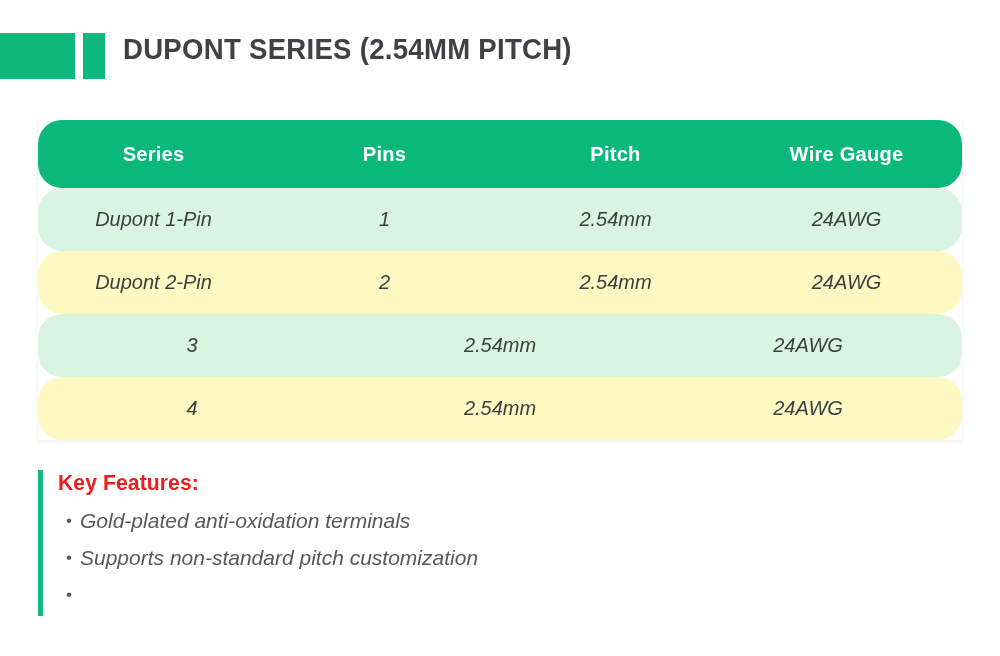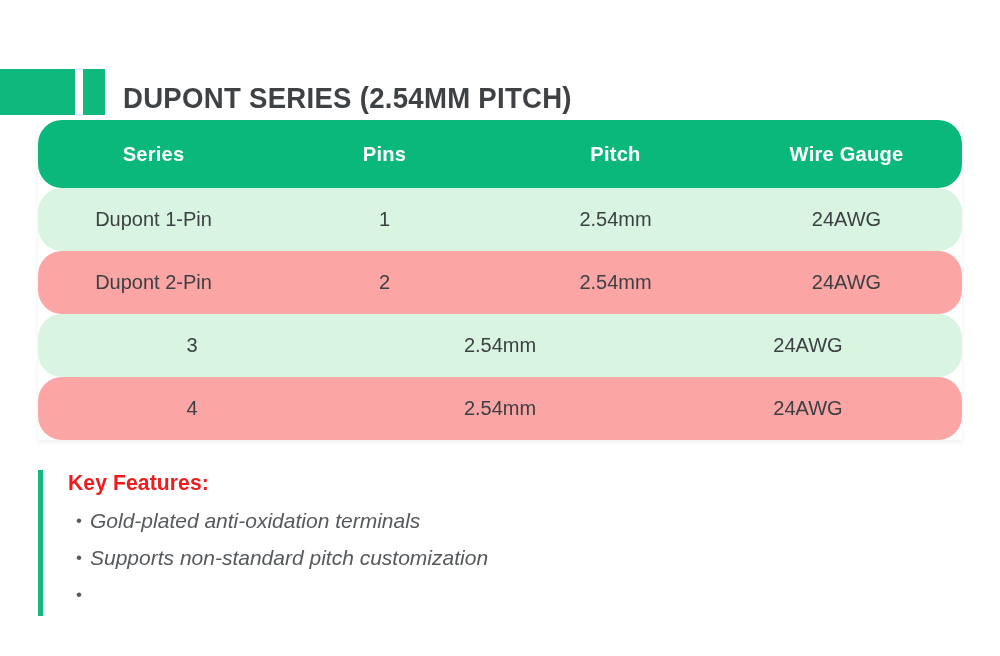--- a/index.html
+++ b/index.html
@@ -16,22 +16,21 @@
     -webkit-font-smoothing: antialiased;
   }
 
   
   .title-row {
     position: absolute;
     left: 0;
     top: 33px;
     height: 46px;
     display: flex;
-    align-items: flex-end;
-    margin-top: 36px;
+    align-items: flex-start;
   }
   .title-block-wide {
     width: 75px;
     height: 46px;
     background: #0fb87c;
   }
   .title-block-gap {
     width: 8px;
     height: 46px;
   }
@@ -66,59 +65,60 @@
     border-radius: 24px;
   }
   .spec-row.header {
     background: #0ab87b;
     height: 68px;
   }
   .spec-row.body {
     height: 63px;
   }
   .spec-row.odd  { background: #d9f5e1; }
-  .spec-row.even { background: #fca5a5; }
+  .spec-row.even { background: #fef9c3; }
 
   .cell {
     flex: 1 1 0;
     display: flex;
     align-items: center;
     justify-content: center;
     box-sizing: border-box;
   }
   .spec-row.header .cell {
     color: #ffffff;
     font-size: 21px;
     font-weight: bold;
     letter-spacing: 0.2px;
     transform: scaleX(0.96);
   }
   .spec-row.body .cell {
     color: #3c4043;
     font-size: 20px;
     font-weight: normal;
+    font-style: italic;
   }
 
   
   .features {
     position: absolute;
     left: 38px;
     top: 470px;
     width: 700px;
   }
   .features-bar {
     position: absolute;
     left: 0;
     top: 0;
     width: 5px;
     height: 146px;
     background: #10b981;
   }
   .features-inner {
-    padding-left: 30px;
+    padding-left: 20px;
   }
   .features-title {
     font-size: 22px;
     font-weight: bold;
     color: #ee1c1c;
     margin: 0 0 6px 0;
     letter-spacing: 0.1px;
     transform: scaleX(0.96);
     transform-origin: left center;
   }

